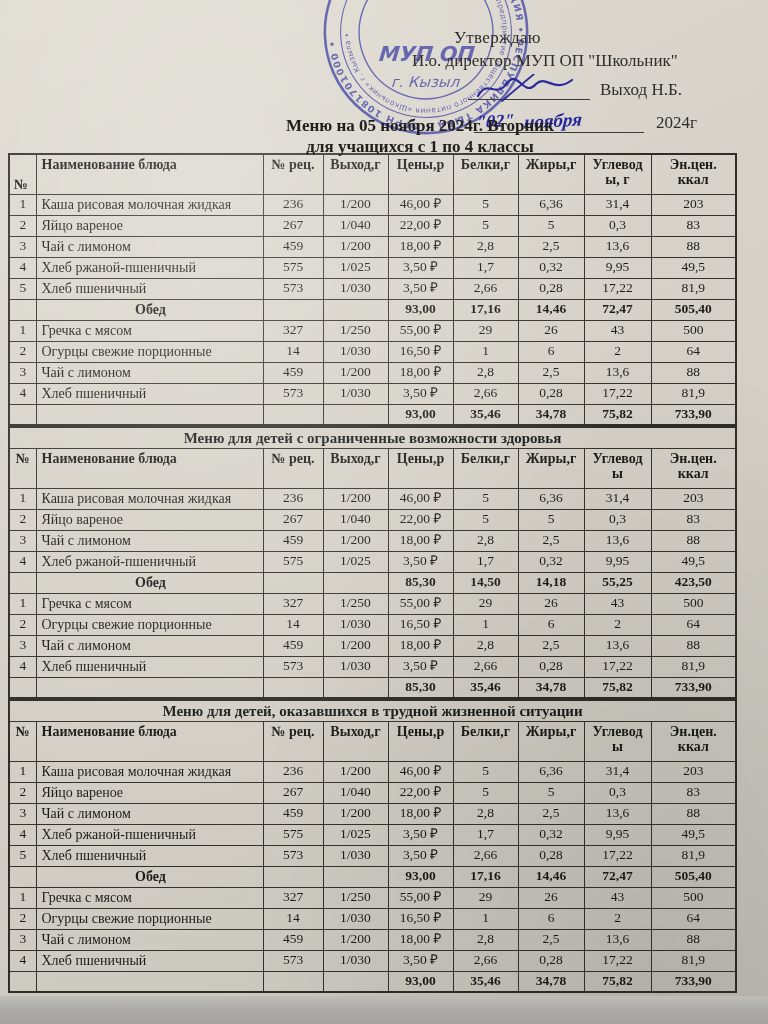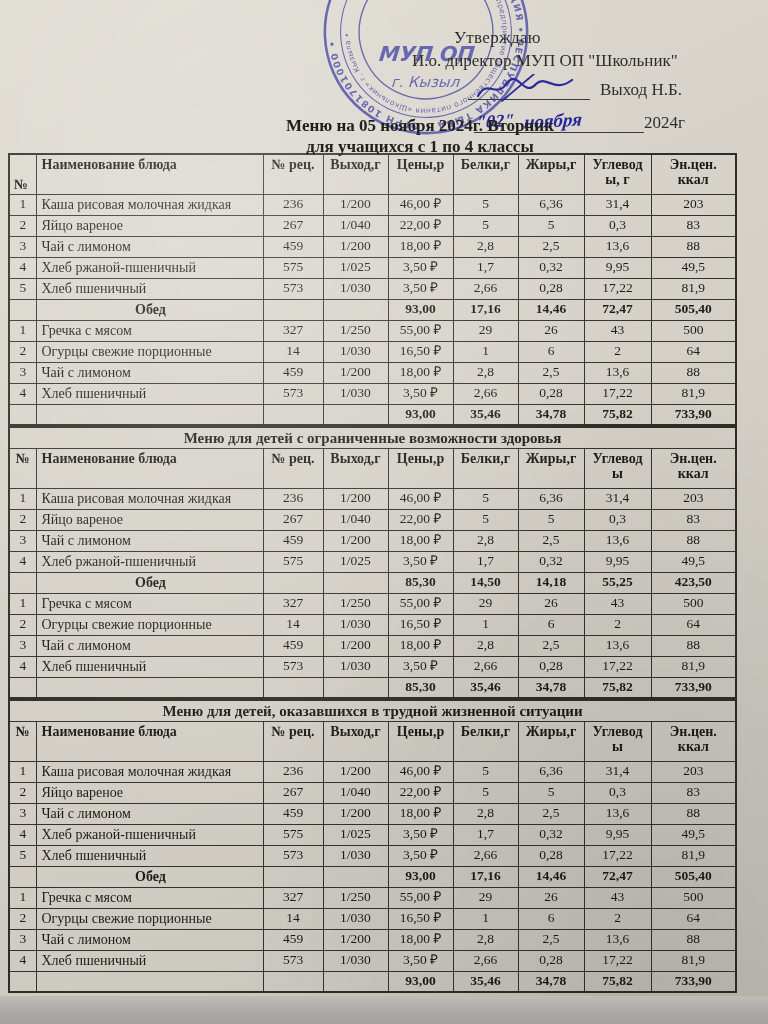--- a/index.html
+++ b/index.html
@@ -32,21 +32,21 @@
   .appr-line1 { margin-left:42px; letter-spacing:.3px; }
   .appr-line2 { margin-top:3px; white-space:nowrap; }
   .sig-row { display:flex; align-items:flex-end; margin-left:56px; margin-top:5px; height:24px; }
   .sig-underline { position:relative; width:122px; height:22px; border-bottom:1.6px solid #3a3935; }
   .sig-underline svg { position:absolute; left:4px; top:-4px; }
   .signer { margin-left:10px; white-space:nowrap; }
   .date-row { display:flex; align-items:flex-end; margin-left:62px; margin-top:7px; height:26px; }
   .date-underline { display:flex; align-items:flex-end; gap:10px; width:170px; height:26px; border-bottom:1.6px solid #3a3935; }
   .hand { font-style:italic; color:#26269a; font-size:19px; transform:rotate(-3deg) skewX(-8deg); font-weight:bold; }
   .hand-day { font-size:18px; margin-left:2px; }
-  .year { white-space:nowrap; }
+  .year { margin-left:12px; white-space:nowrap; }
 
   .doc-title {
     position:absolute; top:116px; left:60px; width:720px;
     text-align:center; font-weight:bold; font-size:17px; line-height:1.22; color:#21201d;
   }
 
   
   table {
     table-layout:fixed; border-collapse:collapse; margin-left:8px; width:727px;
     border:2px solid #2e2d26; background:transparent;

